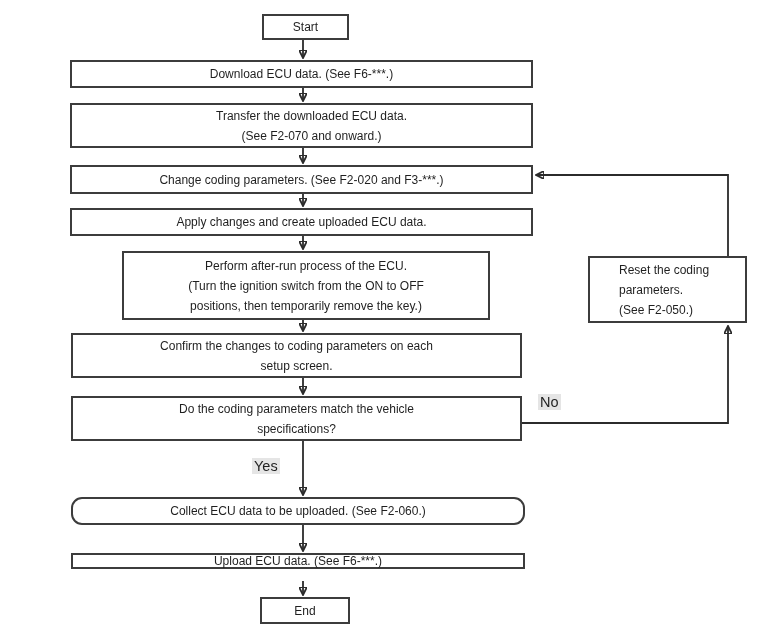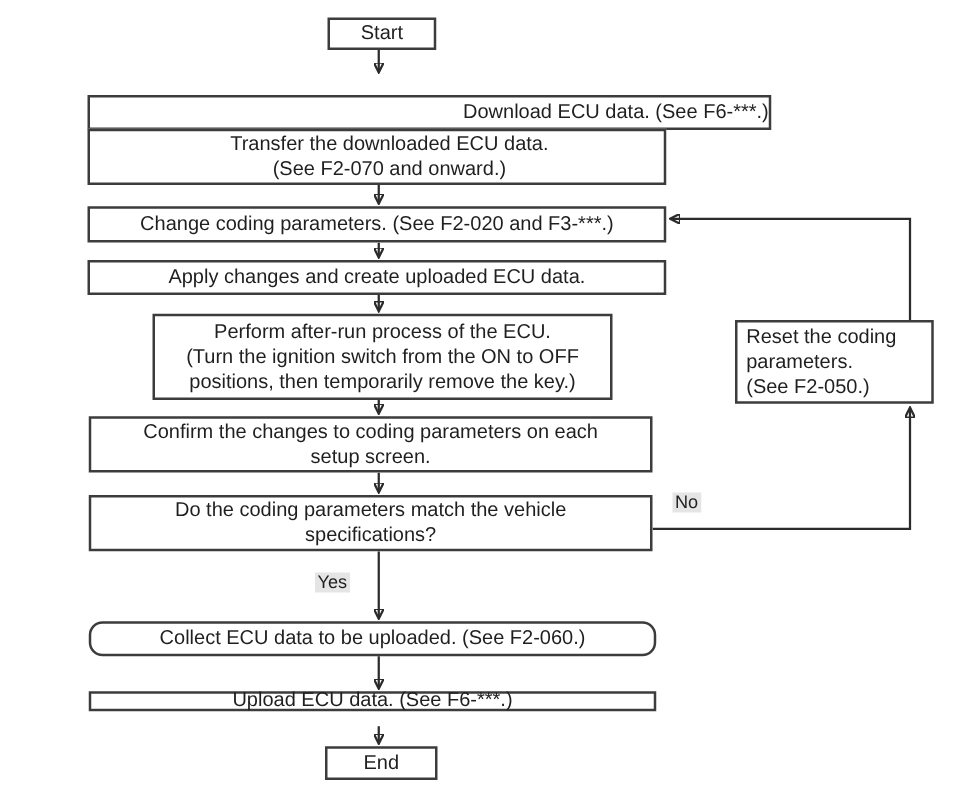--- a/index.html
+++ b/index.html
@@ -6,28 +6,28 @@
   .canvas{
     position:relative;width:768px;height:642px;background:#ffffff;
     font-family:"Liberation Sans","DejaVu Sans",sans-serif;
     color:#1f1f1f;overflow:hidden;
   }
   .arrows{position:absolute;left:0;top:0;width:768px;height:642px;}
   .arrows path{stroke:#2b2b2b;stroke-width:1.8;fill:none;}
   .node{
     position:absolute;box-sizing:border-box;border:2px solid #3c3c3c;background:#ffffff;
     display:flex;flex-direction:column;justify-content:center;align-items:center;
-    font-size:16px;line-height:20px;text-align:center;
+    font-size:12px;line-height:20px;text-align:center;
   }
   .node .ln{white-space:nowrap;}
-  .node.left-align{align-items:flex-start;text-align:left;padding-left:7px;padding-right:4px;}
+  .node.left-align{align-items:flex-start;text-align:left;padding-left:29px;padding-right:4px;}
   .edge-label{position:absolute;font-size:14.5px;background:#e5e5e5;padding:0 2px;}
   
   #n-start   {left:262px;top:14px; width:87px; height:26px;}
-  #n-download{left:70px; top:76px; width:547px;height:28px;align-items:flex-end;}
+  #n-download{left:70px; top:60px; width:463px;height:28px;}
   #n-transfer{left:70px; top:103px;width:463px;height:45px;padding-left:20px;}
   #n-change  {left:70px; top:165px;width:463px;height:29px;}
   #n-apply   {left:70px; top:208px;width:463px;height:28px;}
   #n-afterrun{left:122px;top:251px;width:368px;height:69px;}
   #n-confirm {left:71px; top:333px;width:451px;height:45px;}
   #n-decision{left:71px; top:396px;width:451px;height:45px;}
   #n-collect {left:71px; top:497px;width:454px;height:28px;border-radius:11px;}
   #n-upload  {left:71px; top:553px;width:454px;height:16px;}
   #n-end     {left:260px;top:597px;width:90px; height:27px;}
   #n-reset   {left:588px;top:256px;width:159px;height:67px;}

